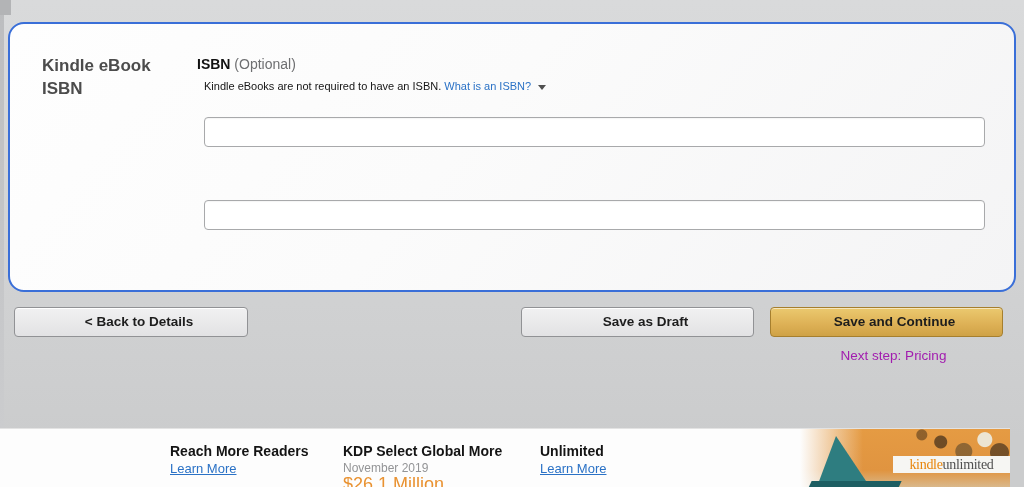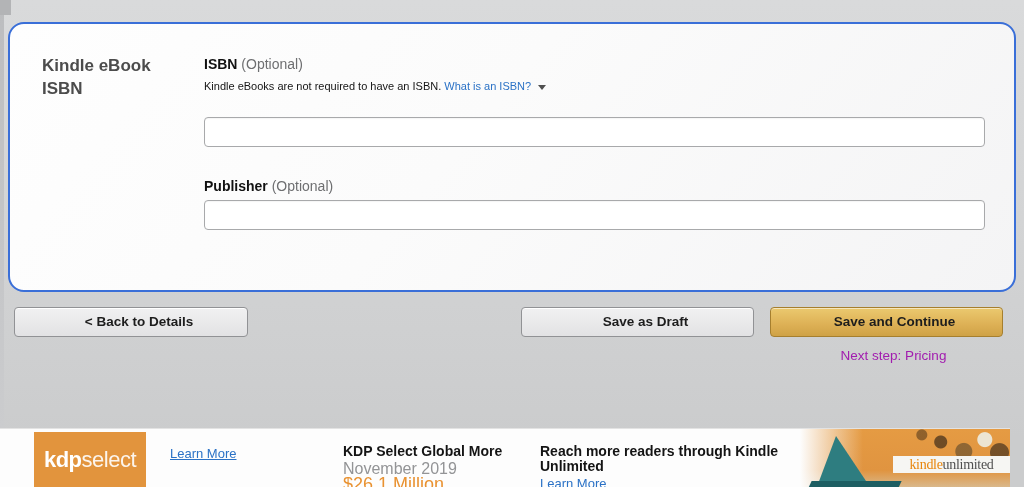--- a/index.html
+++ b/index.html
@@ -16,21 +16,21 @@
   
   .panel {
     position:absolute; left:8px; top:22px; width:1008px; height:270px;
     background:linear-gradient(130deg,#fefefe 0%,#fbfbfb 45%,#f4f4f5 100%);
     border:2px solid #3a6fd8; border-radius:16px;
   }
   .panel-heading {
     position:absolute; left:32px; top:30px; width:140px;
     font-size:17px; font-weight:bold; color:#4c4c4c; line-height:23px;
   }
-  .field-label { position:absolute; left:194px; font-size:14px; color:#111; font-weight:bold; }
+  .field-label { position:absolute; left:187px; font-size:14px; color:#111; font-weight:bold; }
   .field-label .optional { font-weight:normal; color:#6e6f71; }
   .isbn-label { top:32px; }
   .pub-label  { top:154px; }
   .isbn-desc {
     position:absolute; left:194px; top:56px; font-size:11px; color:#151515;
   }
   .isbn-desc a { color:#2b72c6; text-decoration:none; cursor:pointer; }
   .caret-down {
     display:inline-block; width:0; height:0; margin-left:7px;
     border-left:4px solid transparent; border-right:4px solid transparent;
@@ -77,21 +77,21 @@
     background:#e2943d; color:#fff; display:flex; align-items:center; justify-content:center;
     font-size:22px; letter-spacing:-0.5px; cursor:pointer;
   }
   .kdp-logo .bold { font-weight:bold; }
   .kdp-logo .light { font-weight:normal; opacity:0.9; }
   .banner-col { position:absolute; top:15px; font-size:14px; line-height:15px; }
   .banner-col .bold-line { font-weight:bold; color:#141414; }
   .banner-link { font-size:13px; color:#2b72c6; text-decoration:underline; cursor:pointer; display:inline-block; margin-top:2px; }
   .col-promo1 { left:170px; }
   .col-fund   { left:343px; }
-  .col-fund .fund-date   { font-size:16px; color:#939496; margin-top:2px; }
+  .col-fund .fund-date   { font-size:12px; color:#939496; margin-top:2px; }
   .col-fund .fund-amount { font-size:18px; color:#e99231; margin-top:1px; }
   .col-promo2 { left:540px; width:270px; }
 
   .banner-photo {
     position:absolute; left:800px; top:0; width:210px; height:59px; overflow:hidden;
     background:
       linear-gradient(90deg,#fdfdfd 0%, rgba(253,253,253,0) 30%),
       linear-gradient(180deg,#e59b43 0%,#e09440 70%,#d9ba8f 100%);
     cursor:pointer;
   }
@@ -135,51 +135,43 @@
     <span class="optional">(Optional)</span>
   </div>
 
   <div class="isbn-desc">
     <span>Kindle eBooks are not required to have an ISBN.</span>
     <a>What is an ISBN?</a><span class="caret-down"></span>
   </div>
 
   <input class="text-input isbn-input" type="text" value="" style="">
 
-  <div class="field-label pub-label">
-    <b>Publisher</b>
-    <span class="optional">(Optional)</span>
-  </div>
 
   <input class="text-input pub-input" type="text" value="" style="">
 </div>
 
 <div class="btn btn-gray btn-back">&lt; Back to Details</div>
 <div class="btn btn-gray btn-draft">Save as Draft</div>
 <div class="btn btn-gold">Save and Continue</div>
 <div class="next-step">Next step: Pricing</div>
 
 <div class="banner">
-  <div class="kdp-logo">
-    <span class="bold">kdp</span>
-      <span class="light">select</span>
-  </div>
 
   <div class="banner-col col-promo1">
+    <div class="bold-line">Reach More Readers</div>
     <a class="banner-link">Learn More</a>
   </div>
 
   <div class="banner-col col-fund">
     <div class="bold-line">KDP Select Global More</div>
     <div class="fund-date">November 2019</div>
     <div class="fund-amount">$26.1 Million</div>
   </div>
 
   <div class="banner-col col-promo2">
-    <div class="bold-line">Reach more readers through Kindle</div>
     <div class="bold-line">Unlimited</div>
     <a class="banner-link">Learn More</a>
   </div>
 
   <div class="banner-photo">
     <div class="photo-objects"></div>
     <div class="sail"></div>
     <div class="boat"></div>
     <div class="ku-band">
       <span class="ku-orange">kindle</span>

